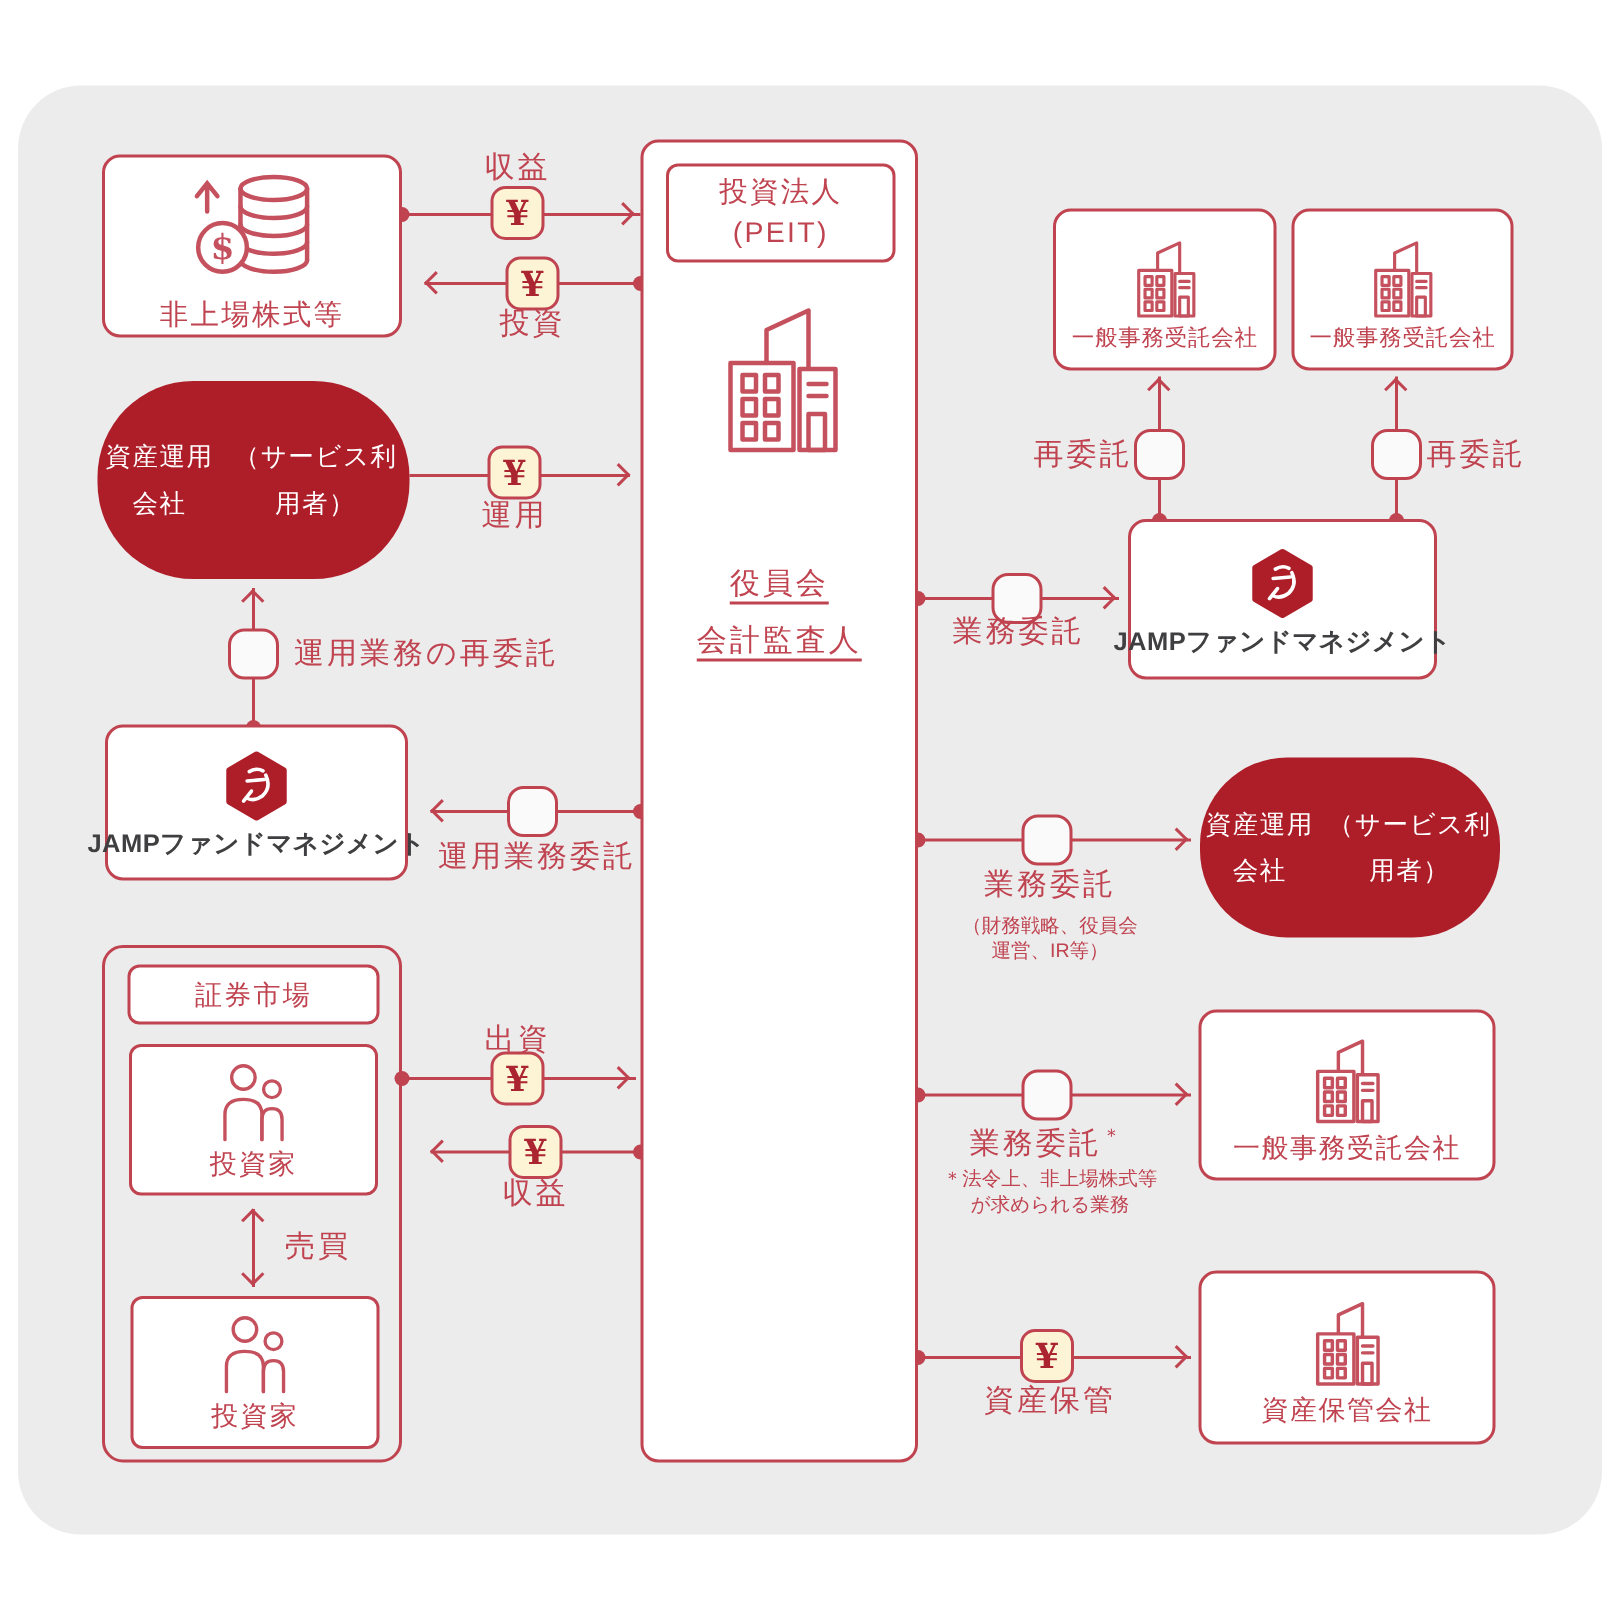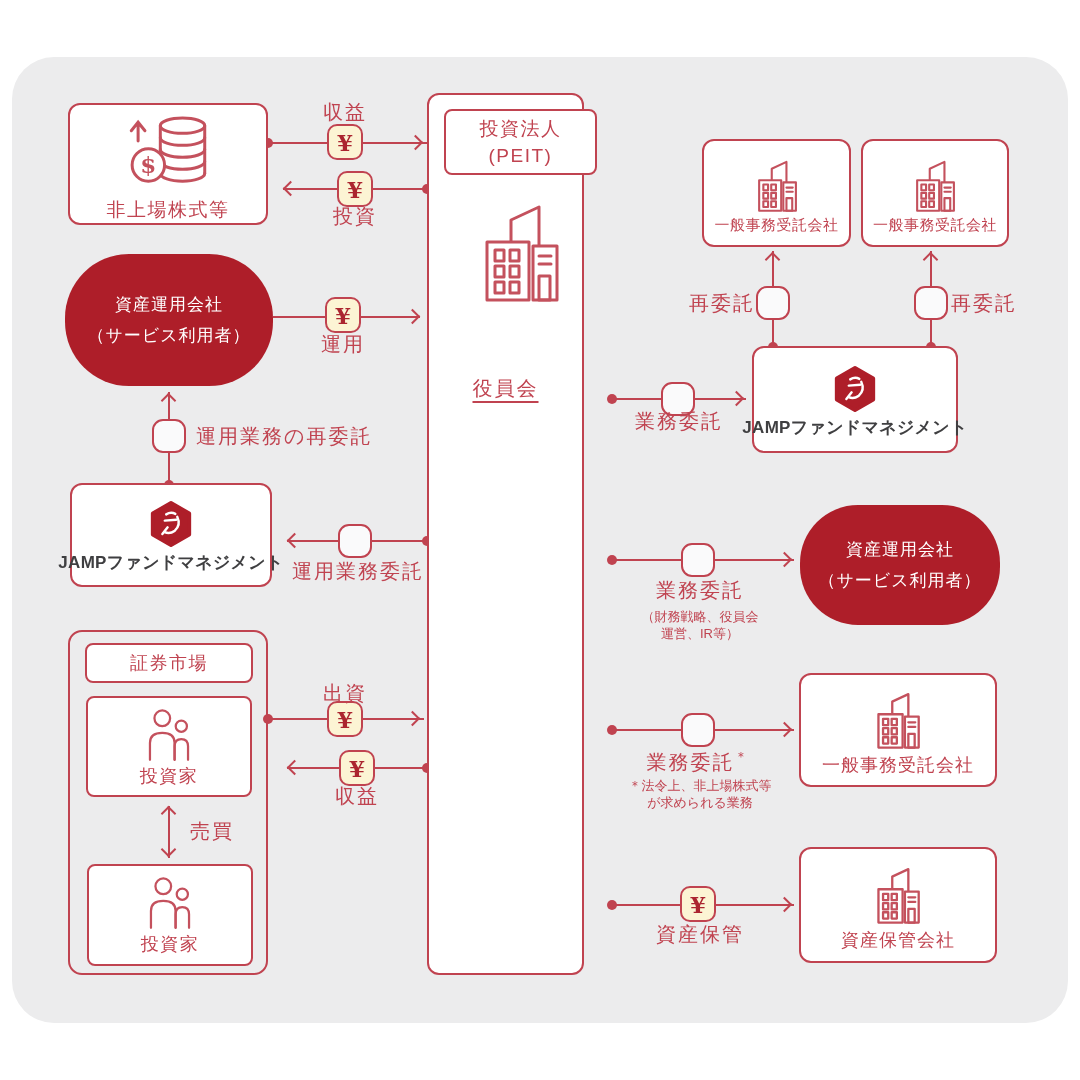--- a/index.html
+++ b/index.html
@@ -7,21 +7,21 @@
     --yenfg:#ab2530; --icon:#c4515d; --jamptext:#3f3f41;
   }
   *{margin:0;padding:0;box-sizing:border-box}
   body{width:1080px;height:1080px;background:#fff;overflow:hidden;
        font-family:"Liberation Sans","DejaVu Sans",sans-serif;}
   .stage{position:relative;width:1080px;height:1080px;}
   .panel{position:absolute;left:12px;top:57px;width:1056px;height:966px;
          background:var(--panel);border-radius:42px;}
   .box{position:absolute;background:#fff;border:2px solid var(--red);border-radius:12px;
        display:flex;flex-direction:column;align-items:center;justify-content:center;}
-  .pill{position:absolute;background:var(--fill);color:#fff;display:flex;flex-direction:column;
+  .pill{position:absolute;background:var(--fill);color:#fff;display:flex;
         align-items:center;justify-content:center;text-align:center;}
   .blabel{color:var(--red);letter-spacing:1.5px;white-space:nowrap;}
   .hline{position:absolute;height:2px;background:var(--red);}
   .vline{position:absolute;width:2px;background:var(--red);}
   .chev{position:absolute;width:11px;height:11px;border-top:2.5px solid var(--red);
         border-right:2.5px solid var(--red);}
   .cr{transform:rotate(45deg)} .cl{transform:rotate(-135deg)}
   .cu{transform:rotate(-45deg)} .cd{transform:rotate(135deg)}
   .dot{position:absolute;width:10px;height:10px;border-radius:50%;background:var(--red);}
   .conn{position:absolute;width:34px;height:34px;border:2.5px solid var(--red);
@@ -192,41 +192,42 @@
         <svg viewBox="0 0 100 96" width="56" height="56" class="icx" fill="none" stroke="currentColor" stroke-width="4" stroke-linecap="round">
           <circle cx="38" cy="20" r="14"></circle>
           <path d="M16 94 V64 q0 -18 22 -18 q22 0 22 18 V94"></path>
           <circle cx="72" cy="34" r="10"></circle>
           <path d="M60 94 V70 q0 -13 12 -13 q12 0 12 13 V94"></path>
         </svg>
       </span>
     <div class="blabel" style="font-size:18px;margin-top:2px">投資家</div>
   </div>
 
-  <div class="box" style="left:427px;top:93px;width:157px;height:882px;justify-content:flex-start">
+  <div class="box" style="left:427px;top:93px;width:185px;height:882px;justify-content:flex-start">
     <div class="tbox" style="position:absolute;left:15px;top:14px;width:153px;height:66px;line-height:27px">
       <div class="blabel" style="font-size:19px">投資法人</div>
       <div class="blabel" style="font-size:19px">(PEIT)</div>
     </div>
     <span style="position:absolute;left:52px;top:105px">
         <svg viewBox="0 0 80 104" width="80" height="104" class="icx" fill="none" stroke="currentColor" stroke-width="3" stroke-linejoin="round" stroke-linecap="round">
           <path d="M30 42 V20 L58 7 V46"></path>
           <rect x="6" y="42" width="42" height="58" fill="#fff"></rect>
           <rect x="14" y="50" width="9" height="11"></rect>
           <rect x="29" y="50" width="9" height="11"></rect>
           <rect x="14" y="66" width="9" height="11"></rect>
           <rect x="29" y="66" width="9" height="11"></rect>
           <rect x="14" y="82" width="9" height="11"></rect>
           <rect x="29" y="82" width="9" height="11"></rect>
           <rect x="52" y="46" width="24" height="54" fill="#fff"></rect>
           <path d="M58 56 H70 M58 64 H70"></path>
           <rect x="58" y="76" width="11" height="24"></rect>
         </svg>
       </span>
     <div class="col-item" style="top:280px">役員会</div>
+    <div class="col-item" style="top:318px">会計監査人</div>
   </div>
 
   <div class="box" style="left:702px;top:139px;width:149px;height:108px;padding-top:6px">
     <span>
         <svg viewBox="0 0 80 104" width="42" height="55" class="icx" fill="none" stroke="currentColor" stroke-width="4" stroke-linejoin="round" stroke-linecap="round">
           <path d="M30 42 V20 L58 7 V46"></path>
           <rect x="6" y="42" width="42" height="58" fill="#fff"></rect>
           <rect x="14" y="50" width="9" height="11"></rect>
           <rect x="29" y="50" width="9" height="11"></rect>
           <rect x="14" y="66" width="9" height="11"></rect>

